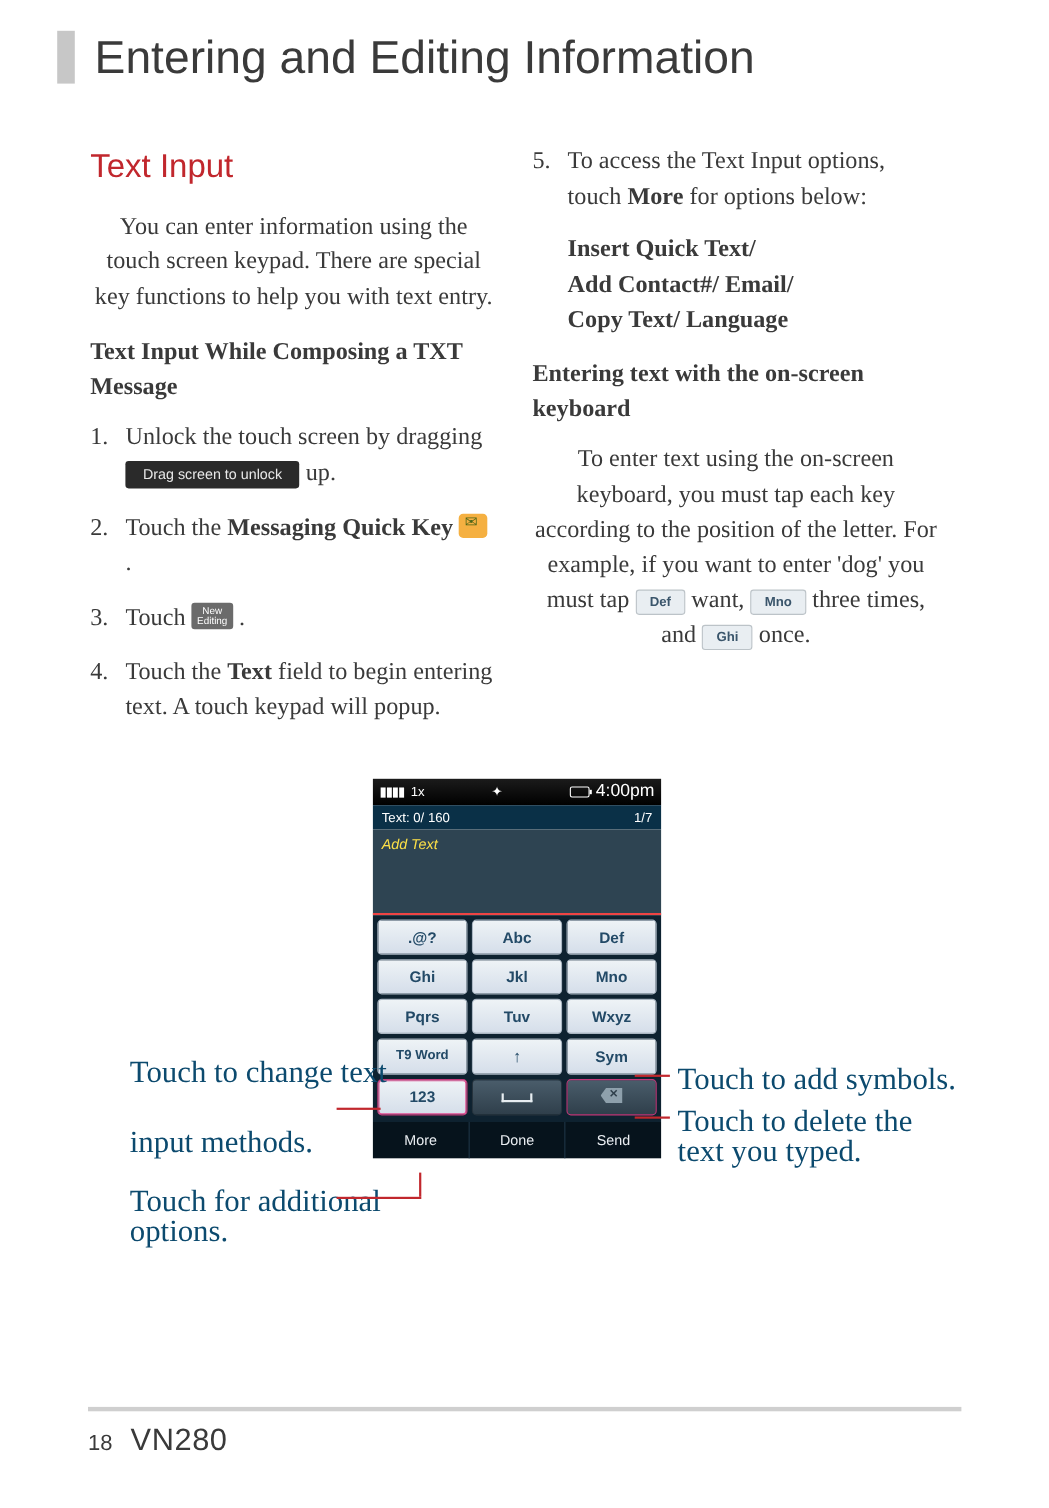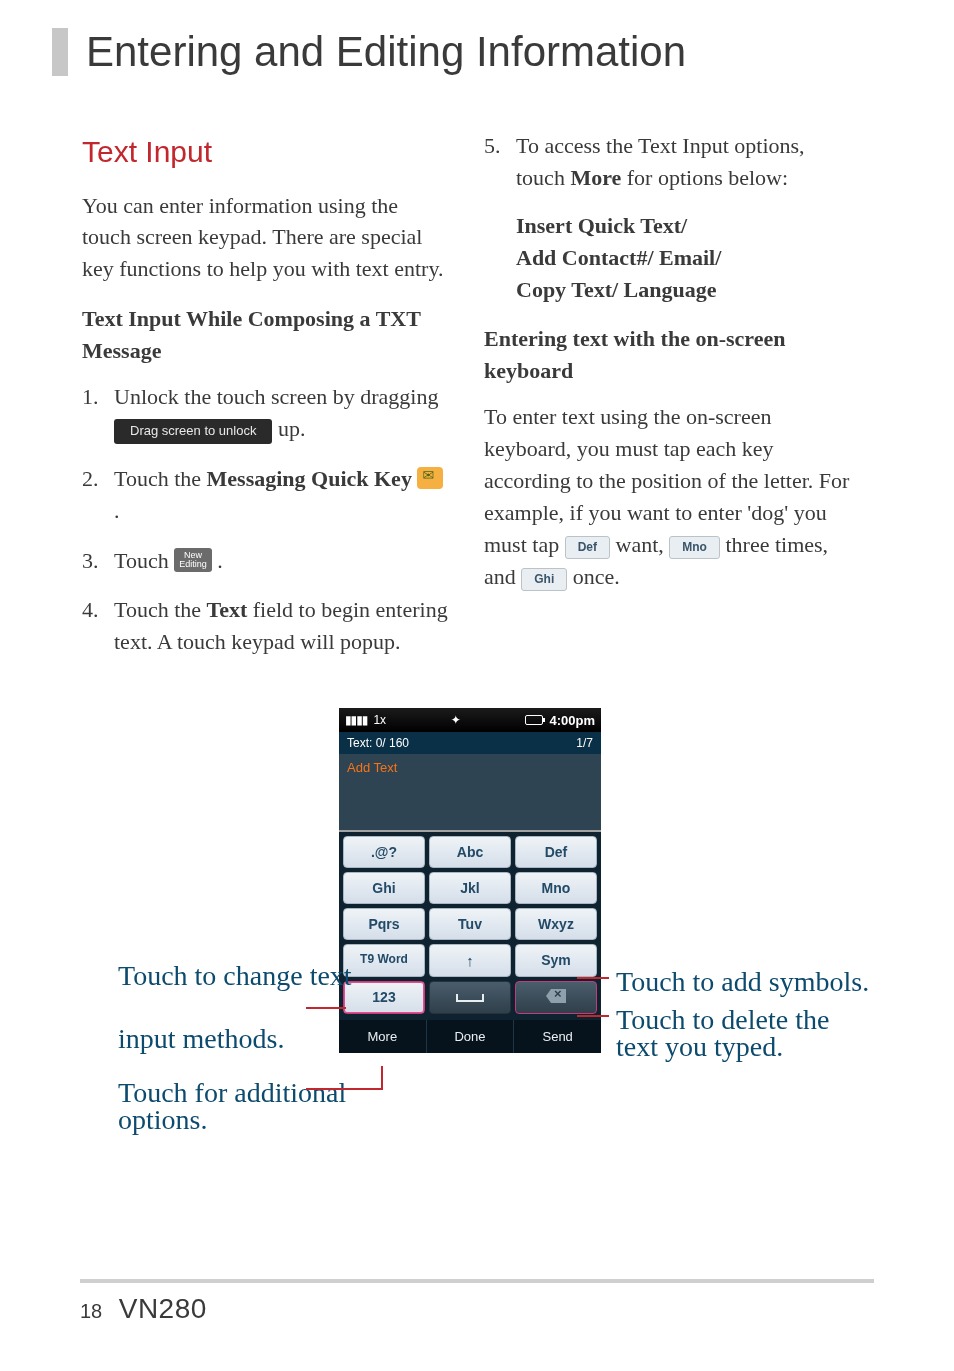--- a/index.html
+++ b/index.html
@@ -40,21 +40,21 @@
   }
   .col-left { top: 130px; left: 82px; }
   .col-right { top: 130px; left: 484px; }
   .section-heading {
     font-family: 'Helvetica Neue', Arial, sans-serif;
     font-weight: 400;
     color: #c1272d;
     font-size: 30px;
     margin-bottom: 16px;
   }
-  .para { margin-bottom: 18px; }
+  .para { margin-bottom: 18px; text-align: center; }
   .bold { font-weight: 700; }
   .subhead {
     font-weight: 700;
     margin-bottom: 14px;
     margin-top: 8px;
   }
   ol { list-style: none; }
   ol li {
     position: relative;
     padding-left: 32px;
@@ -128,21 +128,21 @@
     background: linear-gradient(#1b1b1b, #000);
     color: #fff;
     font-size: 12px;
     display: flex;
     align-items: center;
     padding: 0 6px;
     justify-content: space-between;
   }
   .sb-left, .sb-right { display: flex; align-items: center; gap: 6px; }
   .sb-sig { font-size: 12px; letter-spacing: -1px; }
-  .sb-time { font-weight: 700; font-size: 13px; }
+  .sb-time { font-weight: 400; font-size: 16px; }
   .sb-batt {
     display: inline-block;
     width: 18px; height: 10px;
     border: 1px solid #fff;
     border-radius: 2px;
     position: relative;
   }
   .sb-batt::after {
     content: "";
     position: absolute;
@@ -155,23 +155,24 @@
     color: #fff;
     font-size: 12px;
     padding: 4px 8px;
     display: flex;
     justify-content: space-between;
   }
   .addtext-area {
     background: #2e4452;
     height: 78px;
     padding: 6px 8px;
-    color: #f97316;
+    color: #fde047;
+    font-style: italic;
     font-size: 13px;
-    border-bottom: 2px solid #a3a3a3;
+    border-bottom: 2px solid #ef4444;
   }
   .keypad { background: #0e2230; padding: 4px 2px 2px; }
   .krow { display: flex; gap: 4px; margin-bottom: 4px; padding: 0 2px; }
   .kbtn {
     flex: 1;
     background: linear-gradient(#eef3f6, #d5deea);
     border: 1px solid #aab6c2;
     border-radius: 4px;
     color: #234a67;
     font-weight: 700;

